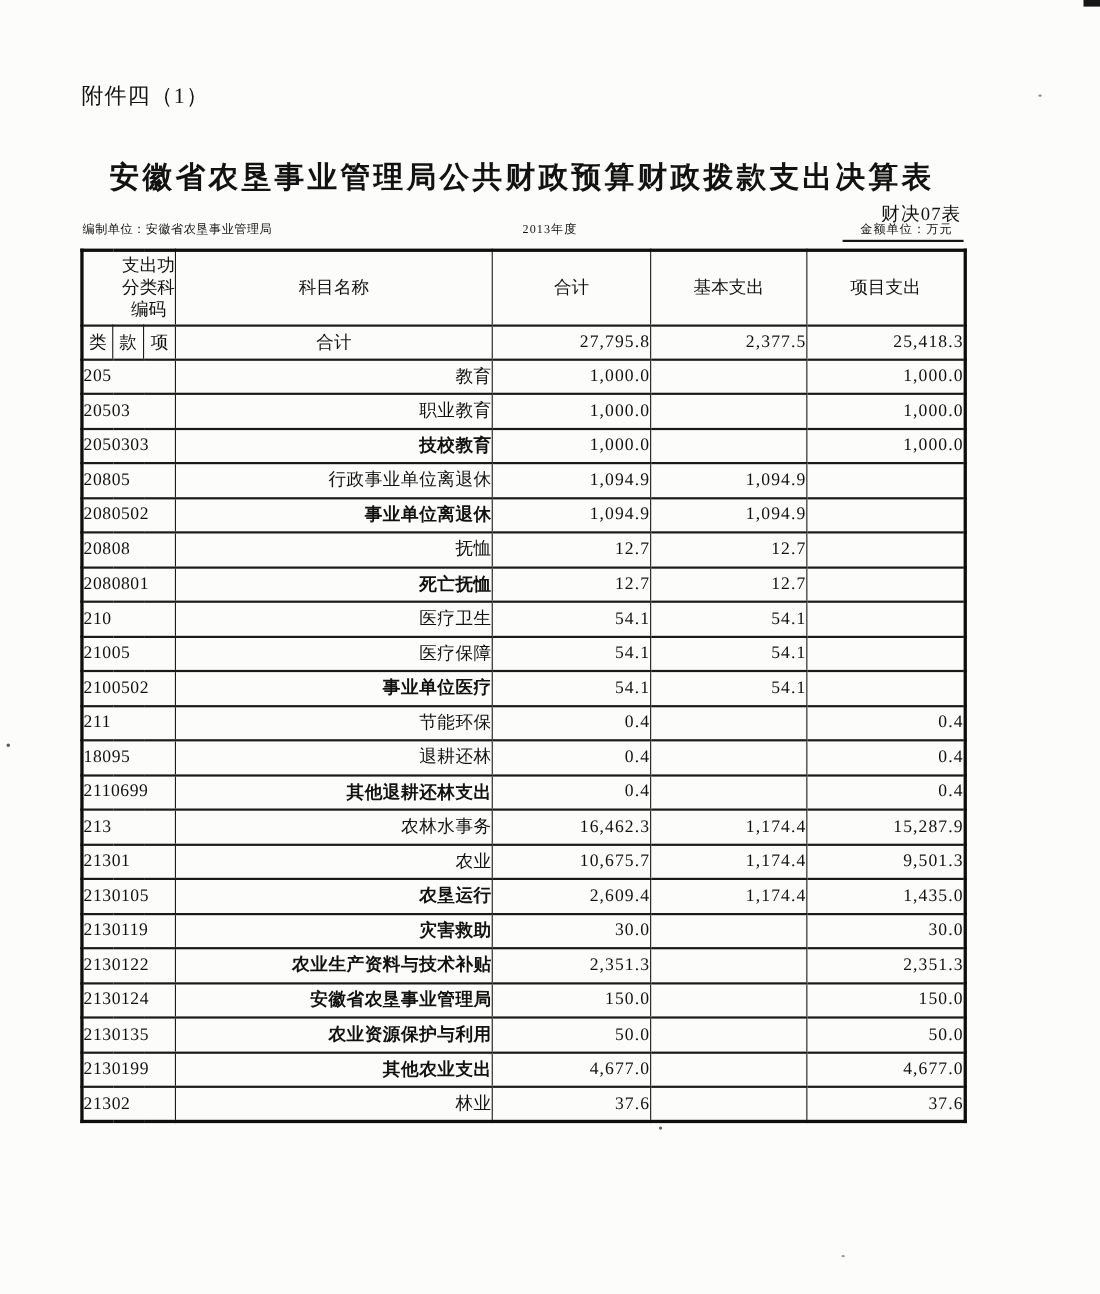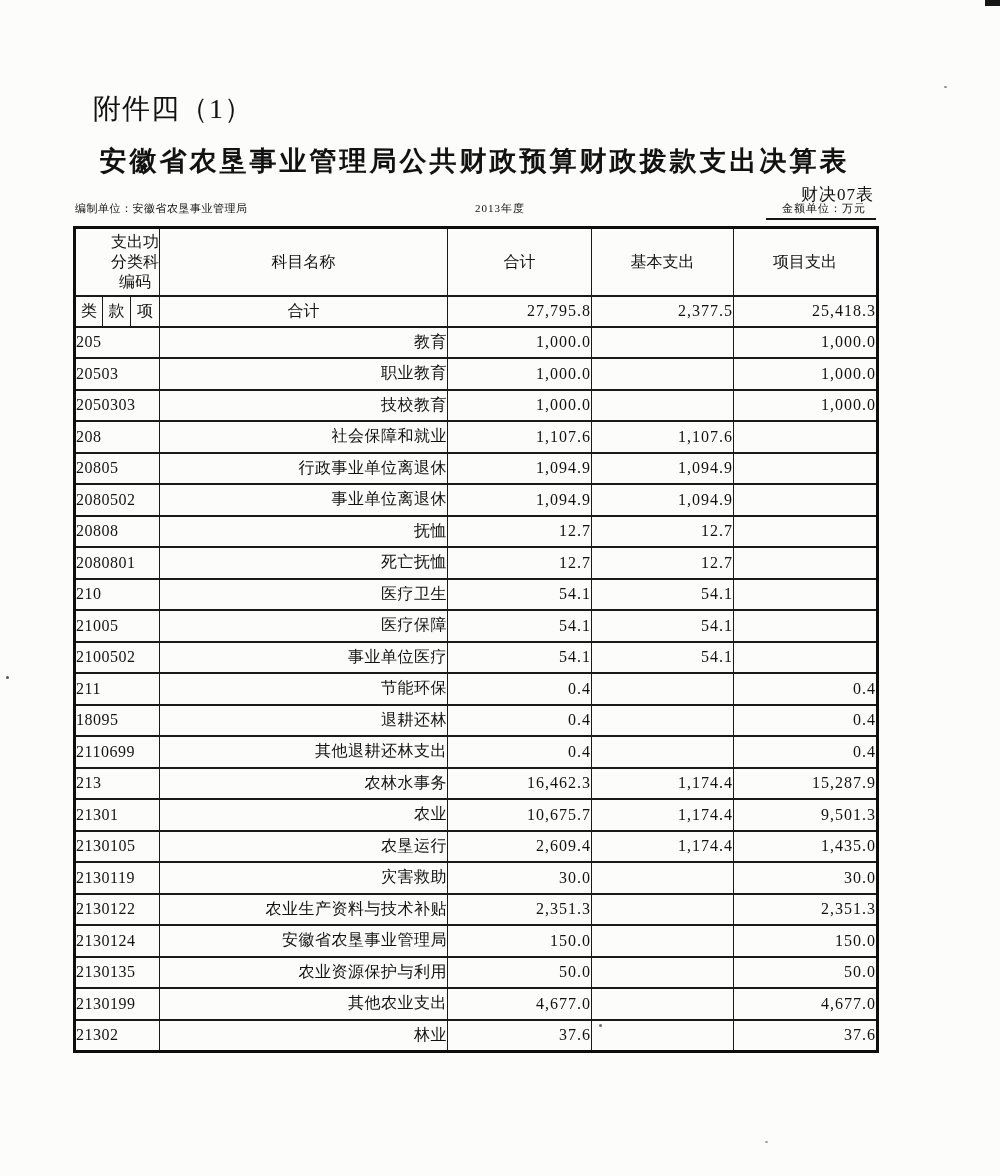--- a/index.html
+++ b/index.html
@@ -13,24 +13,23 @@
     height: 1176px;
     margin: 0 auto;
     background: #fcfcfa;
     overflow: hidden;
     font-family: "Liberation Serif", "DejaVu Serif", serif;
     color: #121212;
   }
   .attachment {
     position: absolute;
     left: 74px;
-    top: 90px;
-    font-size: 28px;
+    top: 74px;
+    font-size: 20px;
     letter-spacing: 1px;
-    margin-left: 19px;
   }
   .doc-title {
     position: absolute;
     left: 73px;
     top: 143px;
     width: 803px;
     text-align: center;
     font-size: 27px;
     font-weight: bold;
     letter-spacing: 3px;
@@ -79,21 +78,21 @@
     padding: 0;
     overflow: hidden;
     white-space: nowrap;
   }
   tr.head-row { height: 68px; }
   tr.head-row th { text-align: center; line-height: 21px; }
   tr.total-row { height: 31px; }
   tbody tr { height: 31.5px; }
   td.code { text-align: left; padding-left: 4px; letter-spacing: 0.5px; }
   td.name { text-align: right; padding-left: 7px; letter-spacing: 0.5px; }
-  td.name.indent { padding-left: 28px; }
+  td.name.indent { padding-left: 28px; font-weight: bold; }
   td.num  { text-align: right; padding-right: 7px; letter-spacing: 1px; }
   td.center { text-align: center; }
   .code-head-line { line-height: 20px; padding-left: 35px; }
   
   .artifact { position: absolute; background: #161616; }
   .artifact-corner { top: 0; right: 0; width: 15px; height: 6px; }
   .artifact-dot-a { left: 6px; top: 676px; width: 3px; height: 3px; background:#555; border-radius:50%; }
   .artifact-dot-b { left: 944px; top: 86px; width: 3px; height: 2px; background:#888; border-radius:50%; }
   .artifact-dot-c { left: 599px; top: 1024px; width: 3px; height: 3px; background:#666; border-radius:50%; }
   .artifact-dot-d { left: 765px; top: 1141px; width: 3px; height: 2px; background:#999; border-radius:50%; }
@@ -167,27 +166,20 @@
       <td class="num">1,000.0</td>
     </tr>
         <tr>
       <td class="code" colspan="3">2050303</td>
       <td class="name indent">技校教育</td>
       <td class="num">1,000.0</td>
       <td class="num"></td>
       <td class="num">1,000.0</td>
     </tr>
         <tr>
-      <td class="code" colspan="3">208</td>
-      <td class="name">社会保障和就业</td>
-      <td class="num">1,107.6</td>
-      <td class="num">1,107.6</td>
-      <td class="num"></td>
-    </tr>
-        <tr>
       <td class="code" colspan="3">20805</td>
       <td class="name">行政事业单位离退休</td>
       <td class="num">1,094.9</td>
       <td class="num">1,094.9</td>
       <td class="num"></td>
     </tr>
         <tr>
       <td class="code" colspan="3">2080502</td>
       <td class="name indent">事业单位离退休</td>
       <td class="num">1,094.9</td>

